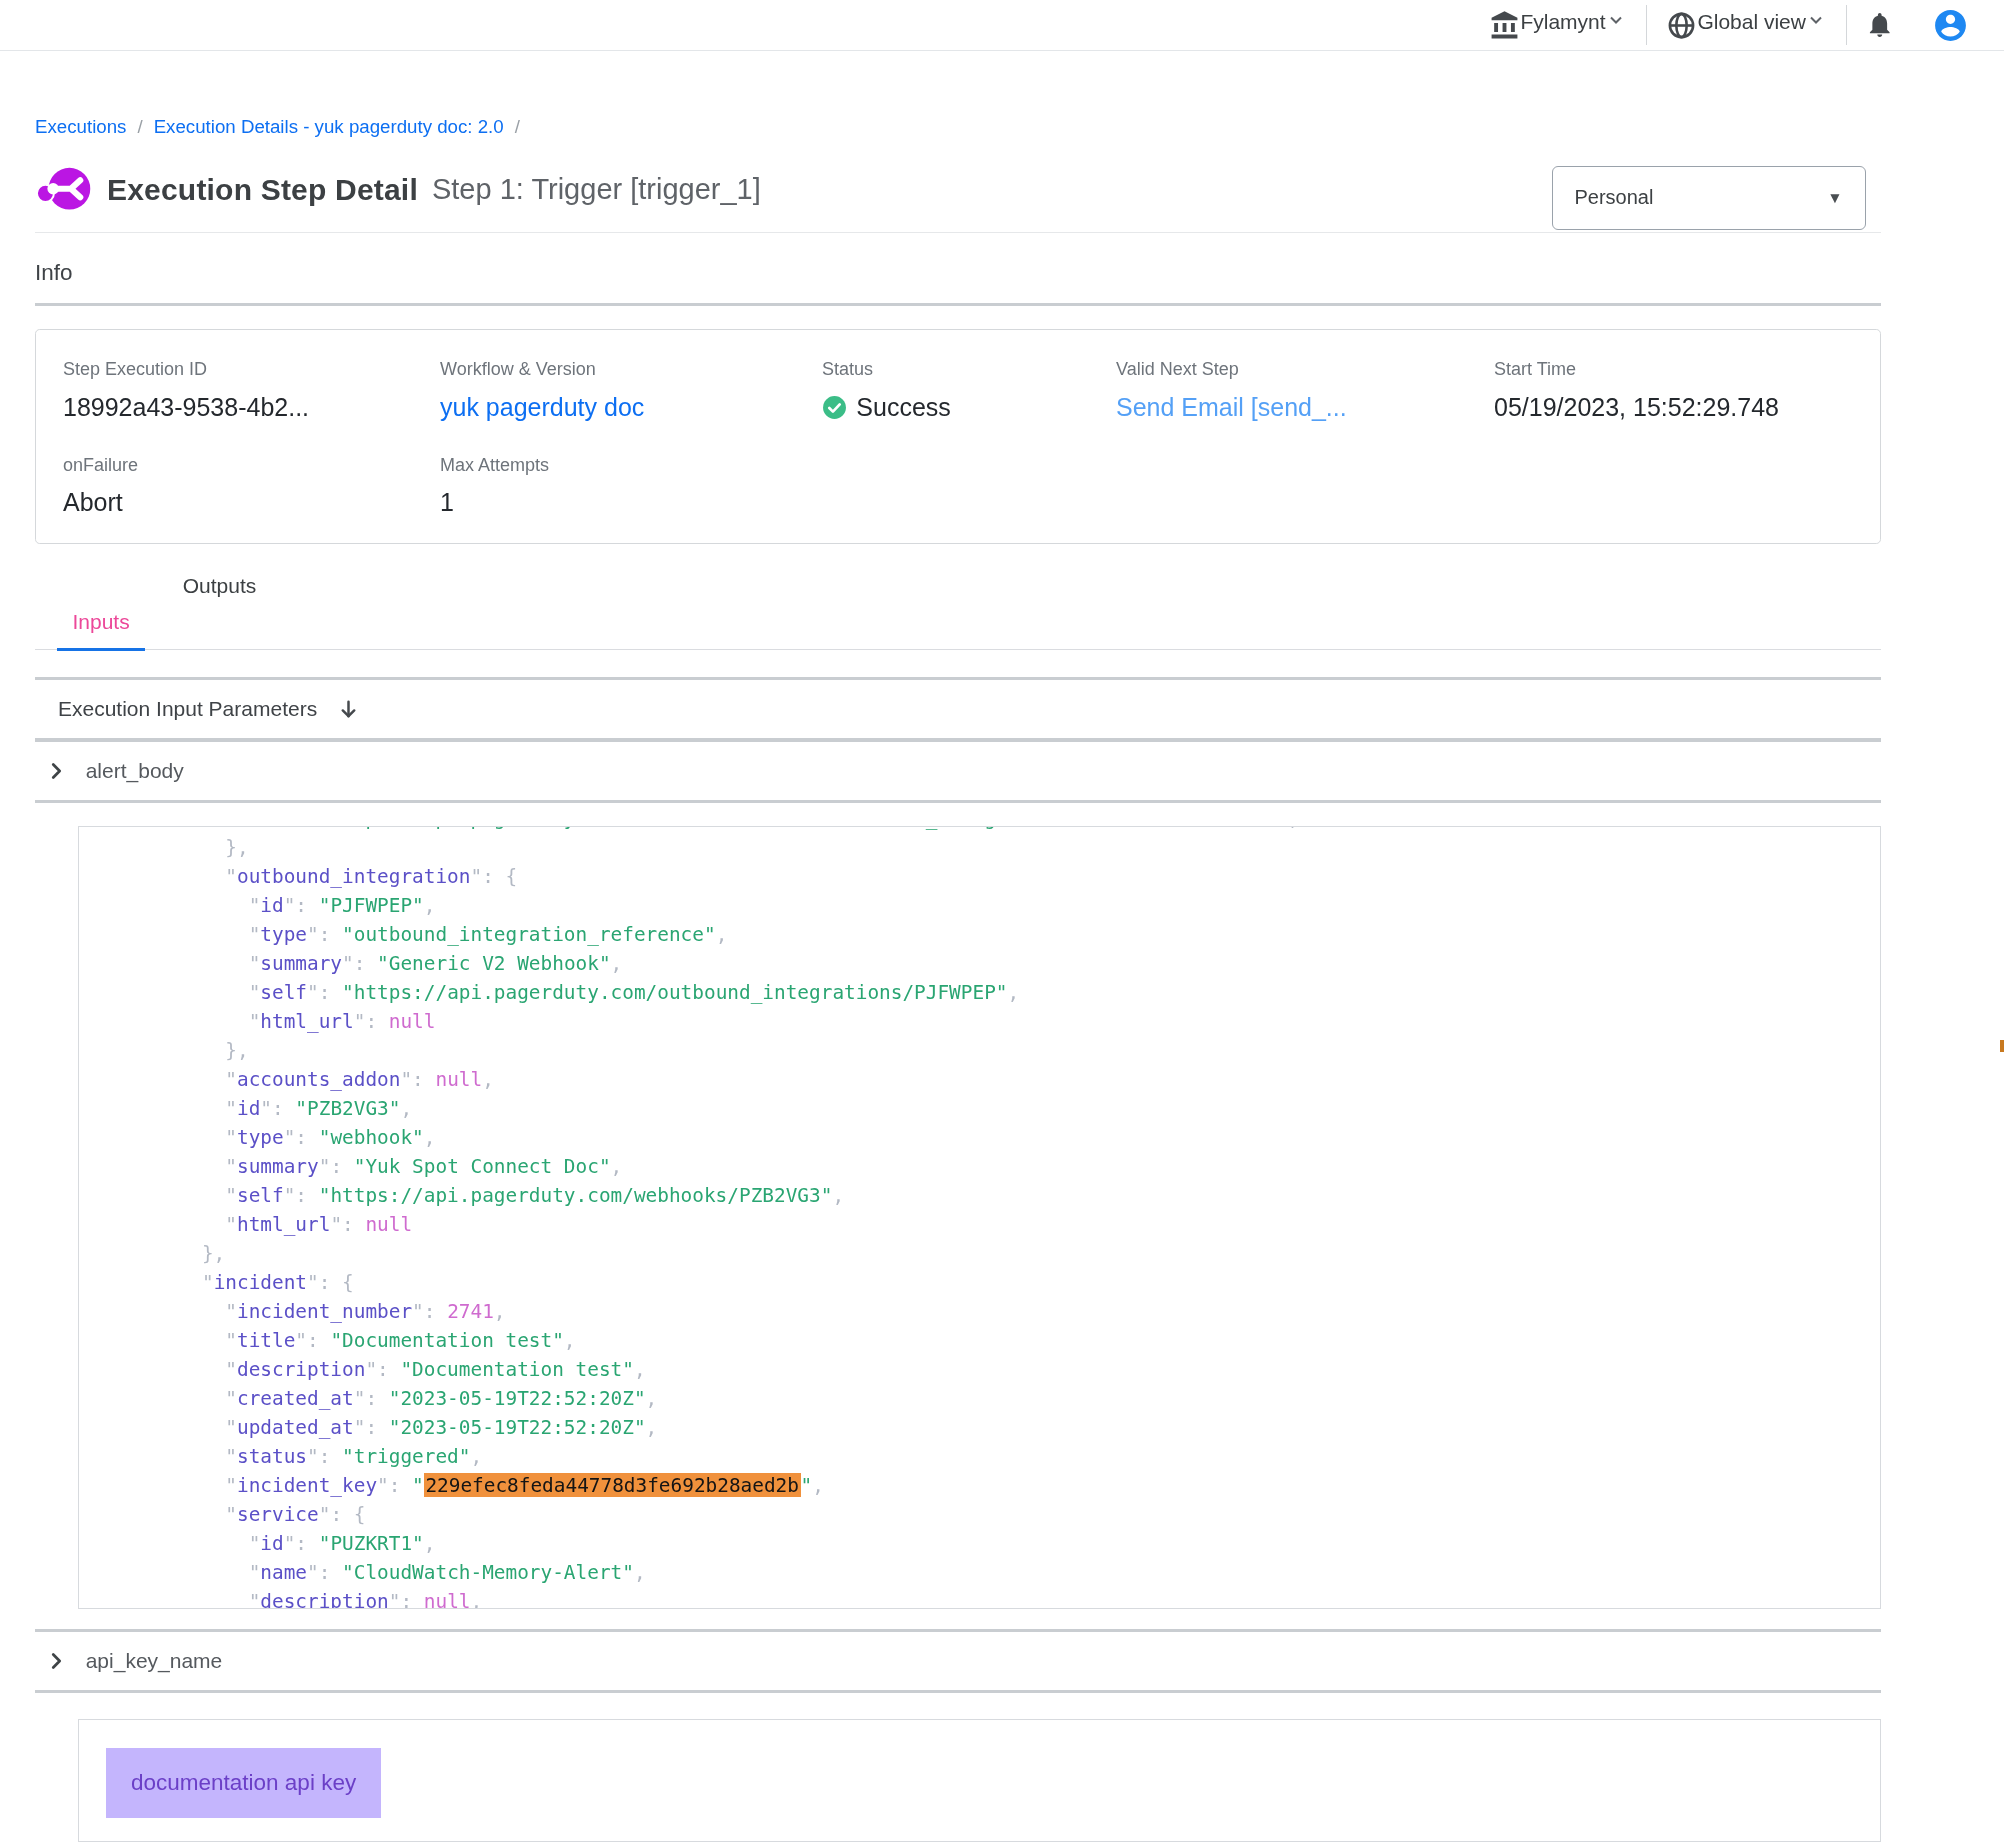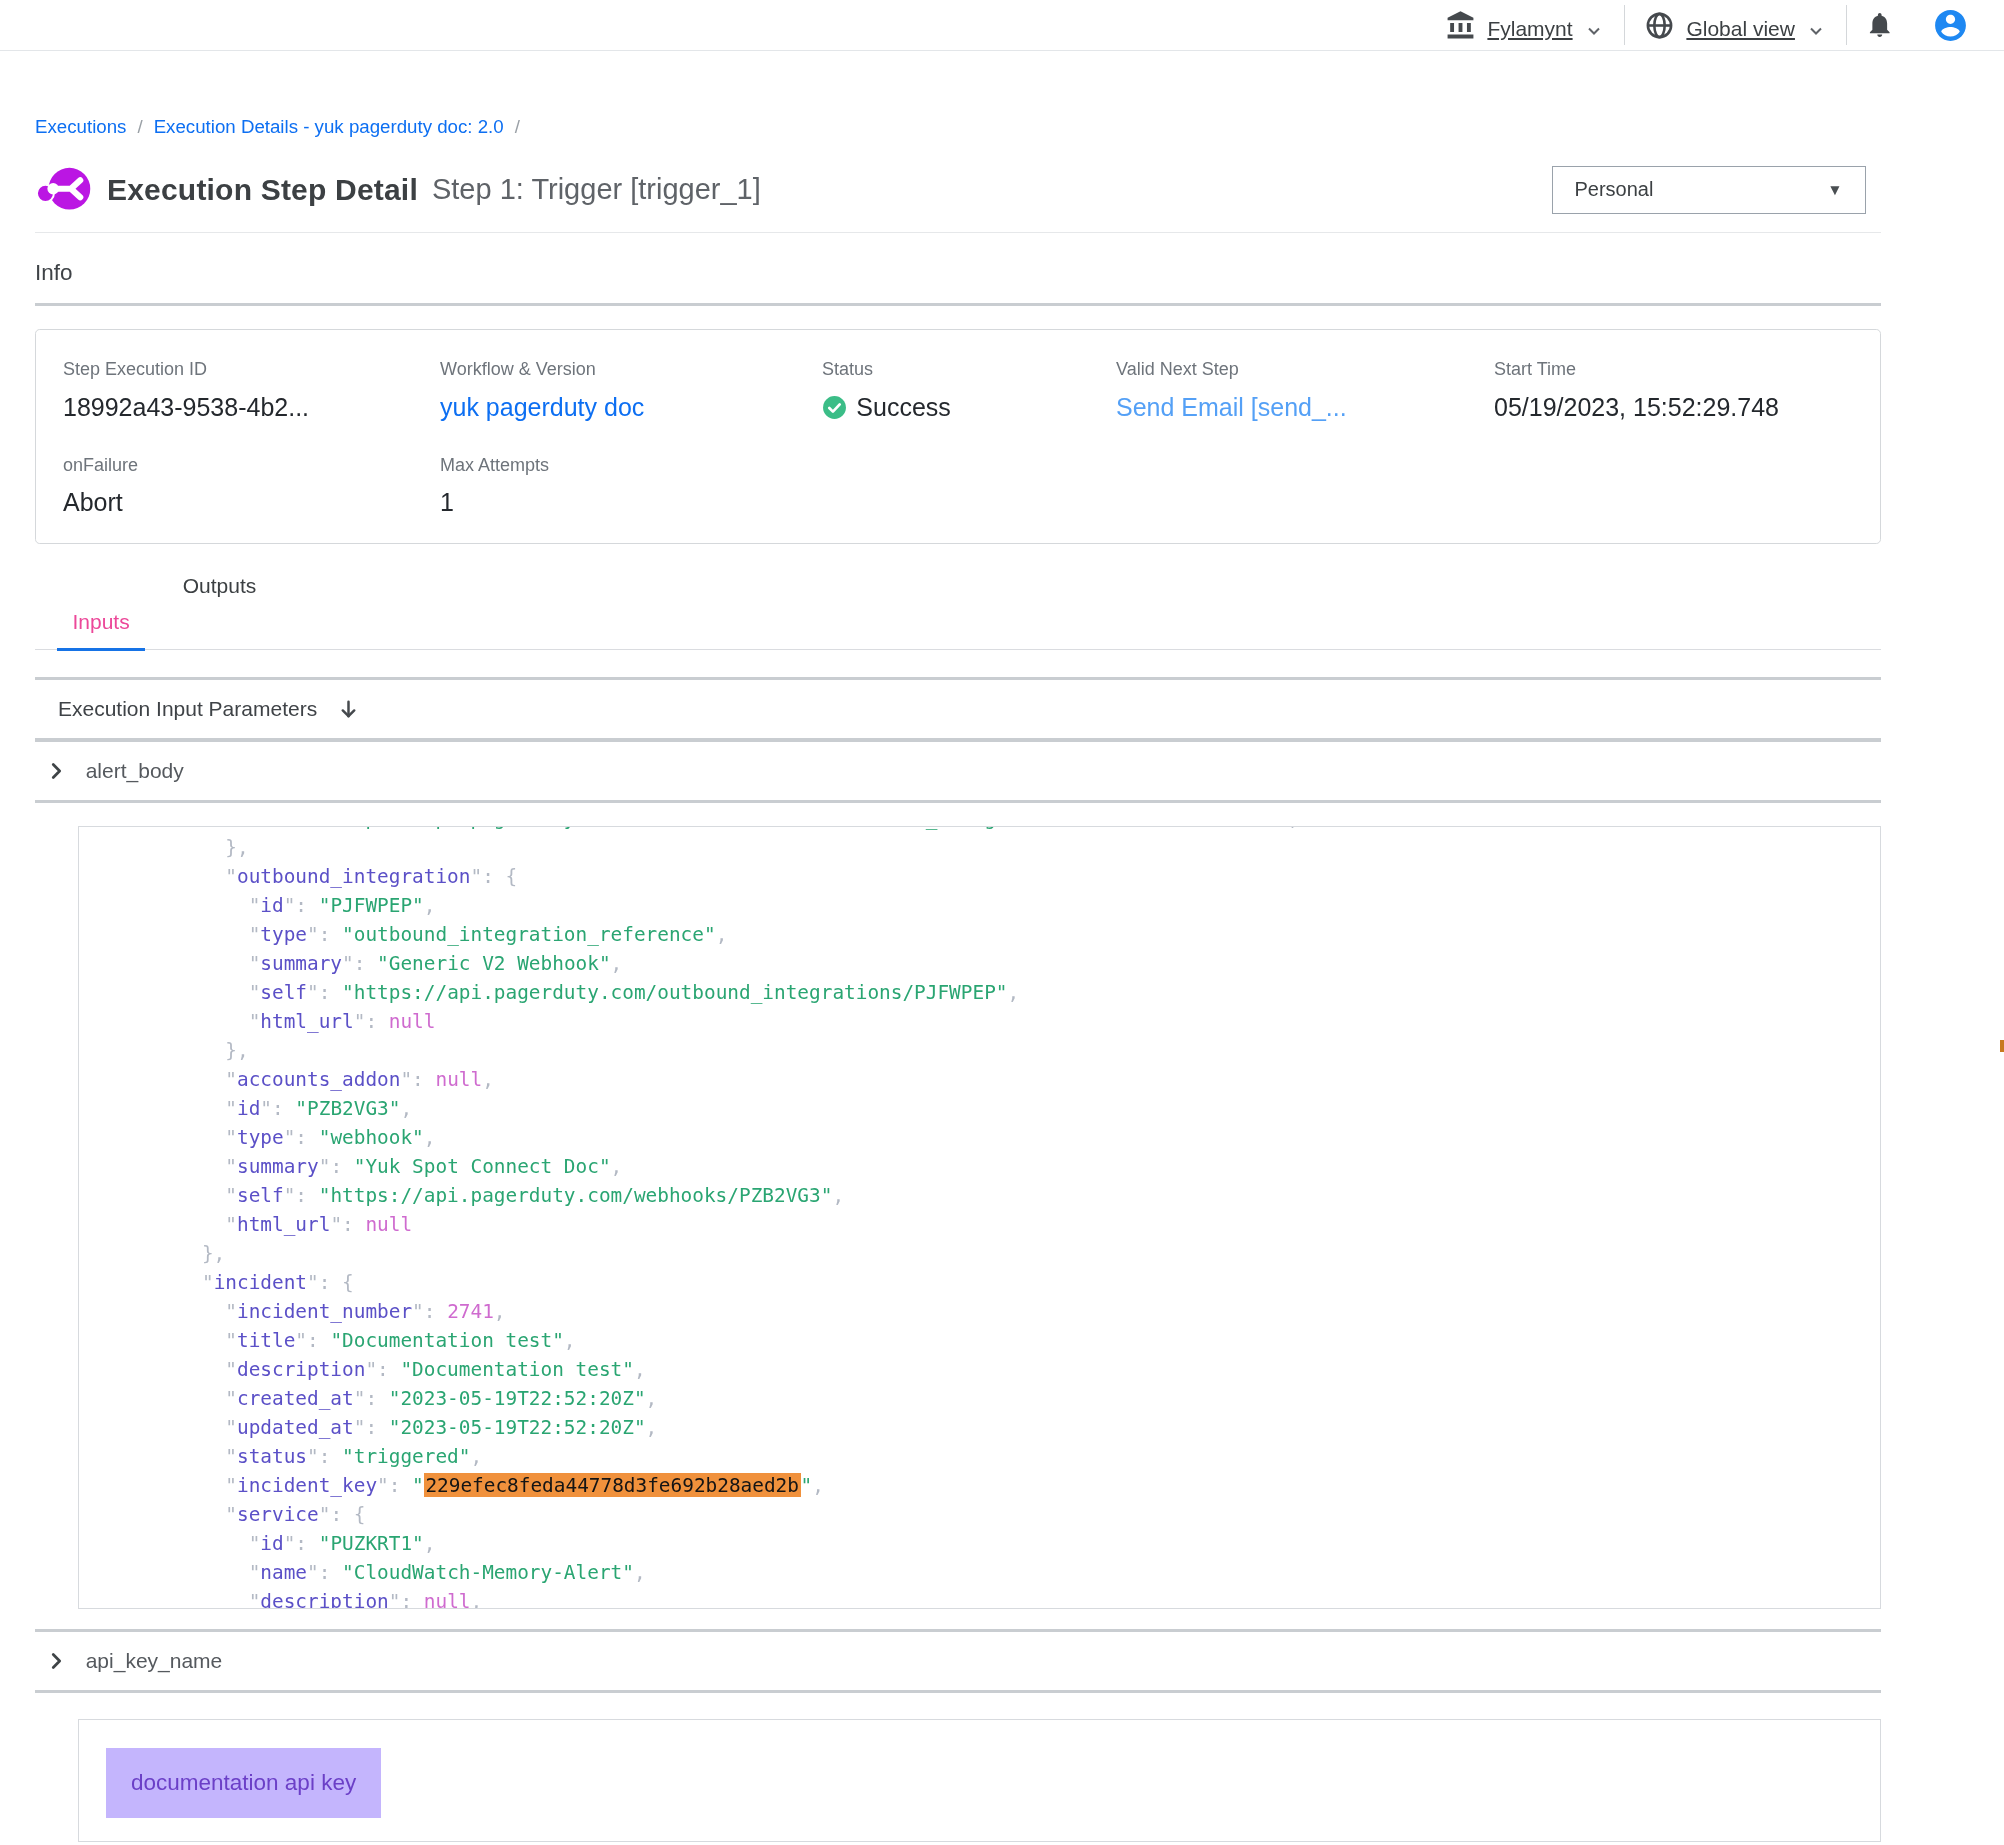--- a/index.html
+++ b/index.html
@@ -3,34 +3,34 @@
 <meta charset="utf-8">
 <style>
   * { margin:0; padding:0; box-sizing:border-box; }
   html,body { background:#ffffff; }
   body {
     width:2005px; height:1846px; overflow:hidden; position:relative;
     font-family:"Liberation Sans", sans-serif; color:#3c4043;
   }
   
   .topbar { height:51px; border-bottom:0.8px solid #e3e6e9; display:flex; align-items:center; justify-content:flex-end; padding-right:17px; }
-  .topbar .grp { display:flex; align-items:flex-end; gap:11px; padding:0 20px; cursor:pointer;text-decoration:underline; }
+  .topbar .grp { display:flex; align-items:flex-start; gap:0; padding:0 20px; cursor:pointer; }
   .topbar .grp .lbl { font-size:21px; color:#3c4043; }
   .vdiv { width:0.8px; height:40px; background:#d4d7da; }
   .iconbtn { background:none; border:none; padding:0 18.7px; cursor:pointer; display:flex; align-items:center; }
   
   .content { padding:0 124px 0 35px; }
   .breadcrumb { margin-top:65px; font-size:18.7px; display:flex; gap:11px; align-items:center;text-align:center; }
   .breadcrumb a { color:#0d6ff2; text-decoration:none; cursor:pointer; }
   .breadcrumb .sep { color:#9aa0a6; }
   .title-row { margin-top:26.4px; height:51px; display:flex; align-items:center; position:relative; }
   .logo { width:58px; height:51px; margin-right:14px; flex:none; }
   .title-row h1 { font-size:30px; font-weight:700; color:#3c4043; letter-spacing:0.2px; }
   .title-row .subtitle { font-size:29px; font-weight:400; color:#5f6368; margin-left:14px; }
-  .scope-select { position:absolute; right:15.5px; top:1.6px; width:314px; height:48px; border:1.6px solid #9aa2ab; border-radius:0;
+  .scope-select { position:absolute; right:15.5px; top:1.6px; width:314px; height:64px; border:1.6px solid #9aa2ab; border-radius:6px;
     display:flex; align-items:center; justify-content:space-between; padding:0 22px; cursor:pointer; background:#fff; }
   .scope-select .val { font-size:20px; color:#3c4043; }
   .scope-select .caret { color:#4a4f52; font-size:15.5px; }
   .divider-thin  { height:1.6px; background:#e6e8ea; }
   .divider-thick { height:3.1px; background:#c9cdd1; }
   .h-info { margin-top:26.4px; font-size:22.5px; font-weight:400; color:#3f4347; }
   .mt-title-div { margin-top:16.3px; }
   .mt-info-div { margin-top:17px; }
   
   .info-card { margin-top:23px; border:1.6px solid #d5d8db; border-radius:4.7px; background:#fff;

